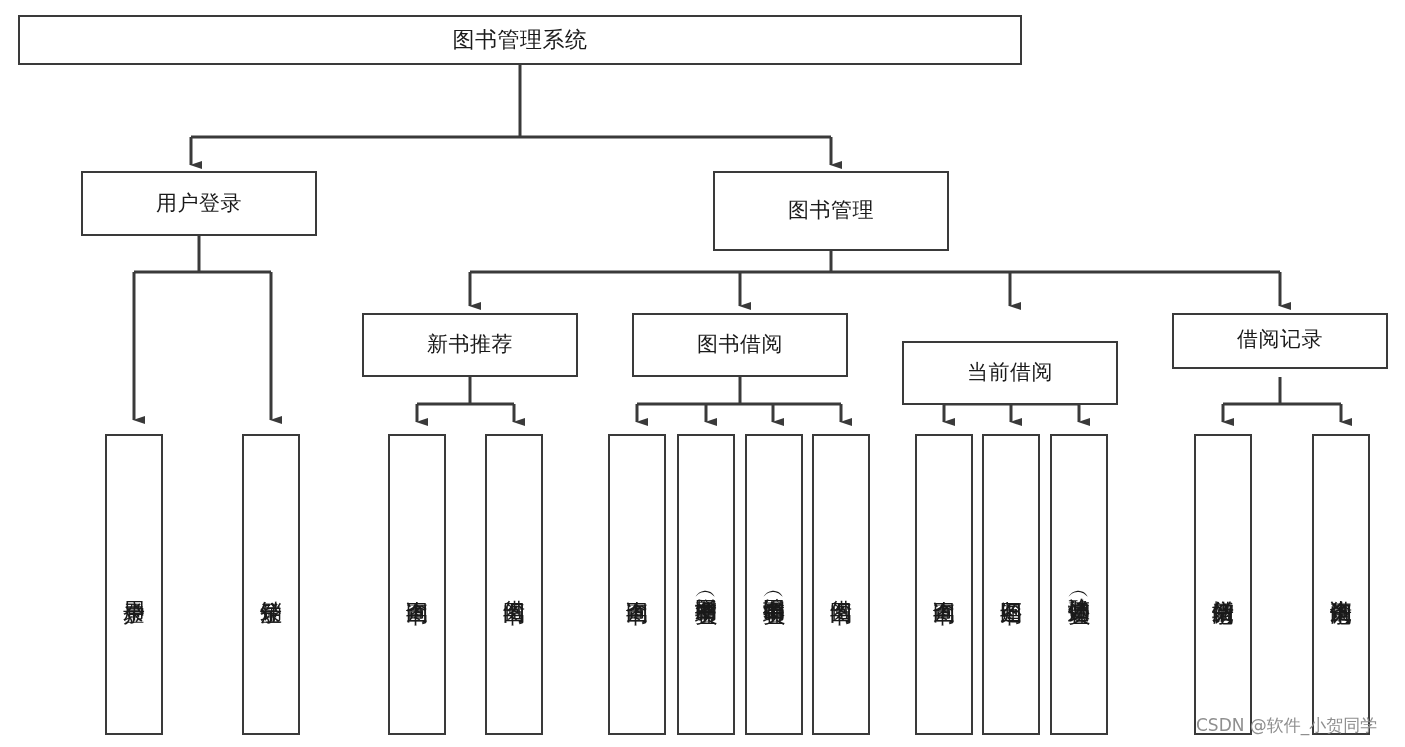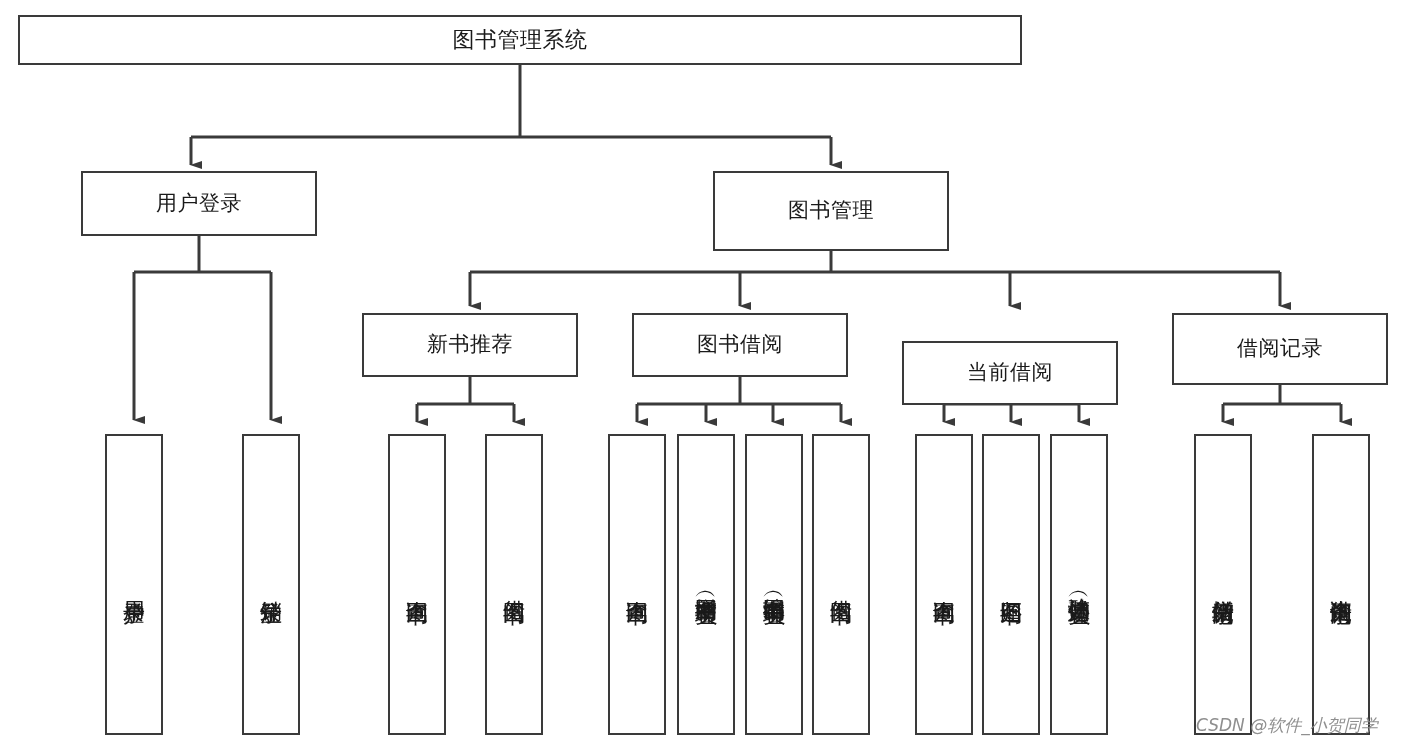--- a/index.html
+++ b/index.html
@@ -61,21 +61,20 @@
     display: block;
   }
   .watermark {
     position: absolute;
     left: 1196px;
     top: 714px;
     font-size: 17px;
     color: #8f8f8f;
     white-space: nowrap;
     font-family: "DejaVu Sans", "Liberation Sans", sans-serif;
-    font-style: italic;
   }
 </style>
 </head>
 <body>
 
 <div id="diagram-root">
 
   <svg id="svg-connectors" viewBox="0 0 1405 747">
     <defs>
       <marker id="arrowhead" markerWidth="10" markerHeight="12" refX="4" refY="11" orient="auto" markerUnits="userSpaceOnUse">
@@ -141,21 +140,21 @@
 
   <div class="node horiz" style="left:362px; top:313px; width:216px; height:64px;">
     <span>新书推荐</span>
   </div>
   <div class="node horiz" style="left:632px; top:313px; width:216px; height:64px;">
     <span>图书借阅</span>
   </div>
   <div class="node horiz" style="left:902px; top:313px; width:216px; height:64px;margin-top:28px;">
     <span>当前借阅</span>
   </div>
-  <div class="node horiz" style="left:1172px; top:313px; width:216px; height:72px;">
+  <div class="node horiz" style="left:1172px; top:313px; width:216px; height:56px;font-family:Liberation Mono, monospace;">
     <span>借阅记录</span>
   </div>
 
   <div class="node vert" style="left:105px; top:434px; width:58px; height:301px;">
     <span class="vtext">用户登录</span>
   </div>
   <div class="node vert" style="left:242px; top:434px; width:58px; height:301px;">
     <span class="vtext">注销登录</span>
   </div>
 

